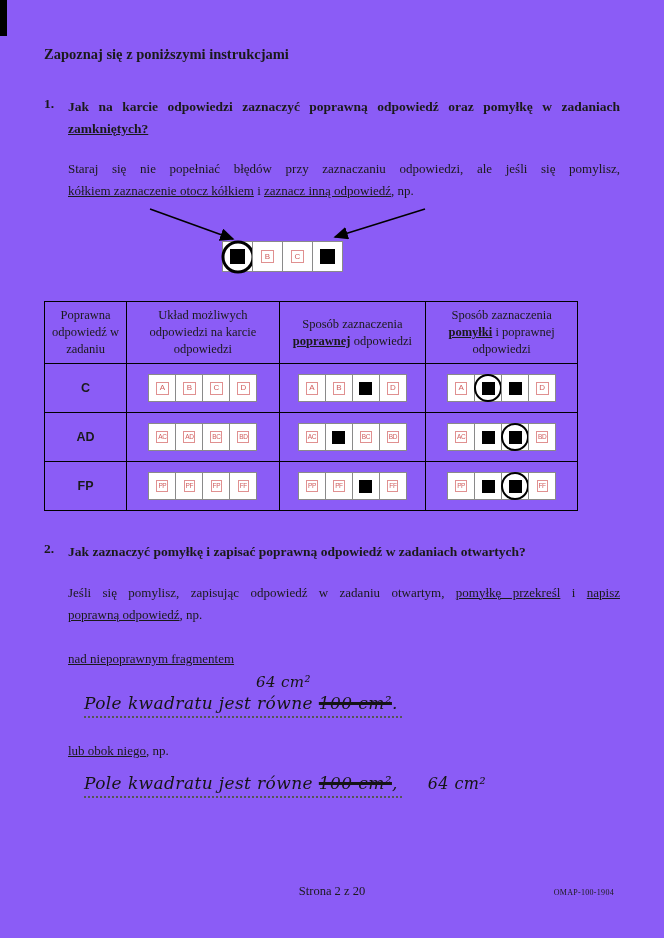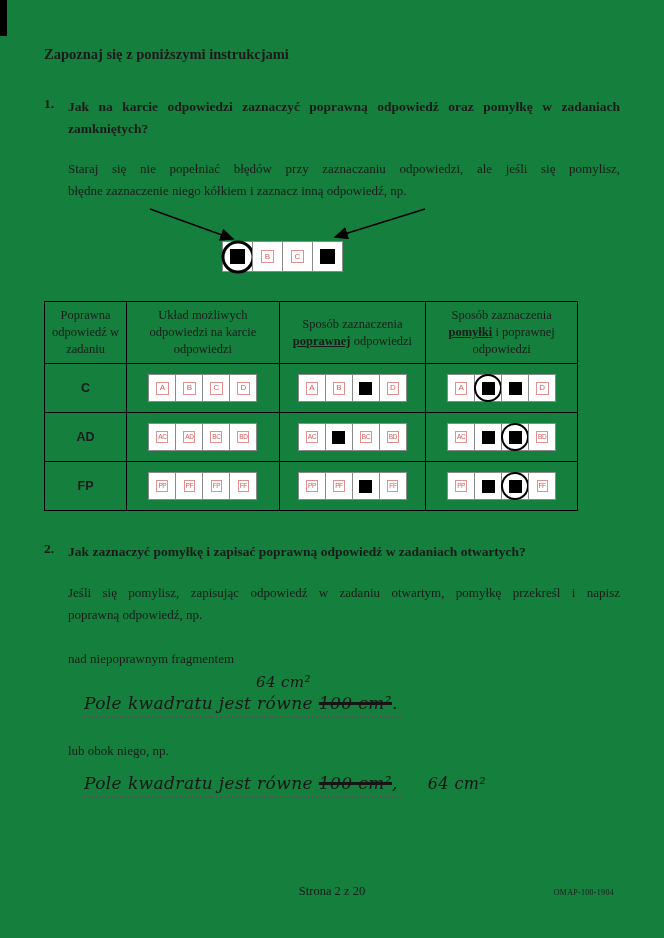--- a/index.html
+++ b/index.html
@@ -1,33 +1,33 @@
 <!DOCTYPE html>
 <html lang="pl"><head>
 <meta charset="utf-8">
 <style>
   html,body{margin:0;padding:0;background:#ffffff;}
   .page{
     position:relative;
     width:664px;height:938px;
-    background:#15803d;
+    background:#8b5cf6;
     font-family:"Liberation Serif",serif;
     color:#1a1a1a;
     overflow:hidden;
   }
   .scan-mark{position:absolute;left:0;top:0;width:7px;height:36px;background:#000;}
   .content{margin:0 44px;}
   .page-title{margin:46px 0 0 0;font-size:14.5px;font-weight:bold;}
   .item{display:grid;grid-template-columns:24px 1fr;}
   .item-1{margin-top:33px;}
   .item-2{margin-top:30px;}
   .item-num{font-weight:bold;font-size:13.5px;}
   .item-head{font-weight:bold;font-size:13.5px;line-height:1.6;}
   .jline{display:block;text-align:justify;text-align-last:justify;}
-  .u{}
+  .u{text-decoration:underline;}
   .para{margin:19px 0 0 24px;font-size:13px;line-height:1.7;}
   .figure1{position:relative;height:78px;margin-top:5px;}
   .fig-arrows{position:absolute;left:90px;top:0;}
   .fig-arrows line{stroke:#000;stroke-width:1.6px;}
   .fig-arrows path{fill:#000;}
   
   .strip{display:inline-flex;}
   .acell{
     width:28px;height:28px;background:#fff;border:1px solid #8a8a8a;
     margin-left:-1px;display:flex;align-items:center;justify-content:center;
@@ -84,21 +84,21 @@
     <div class="item item-1">
       <div class="item-num">1.</div>
       <div class="item-head">
         <span class="jline">Jak na karcie odpowiedzi zaznaczyć poprawną odpowiedź oraz pomyłkę w zadaniach</span>
         <span class="u">zamkniętych?</span>
       </div>
     </div>
 
     <div class="para">
       <span class="jline">Staraj się nie popełniać błędów przy zaznaczaniu odpowiedzi, ale jeśli się pomylisz,</span>
-      <span><span class="u">błędne zaznaczenie niego kółkiem</span><span> i </span><span class="u">zaznacz inną odpowiedź</span><span>, np.</span></span>
+      <span><span class="u">kółkiem zaznaczenie otocz kółkiem</span><span> i </span><span class="u">zaznacz inną odpowiedź</span><span>, np.</span></span>
     </div>
 
     <div class="figure1">
       <svg class="fig-arrows" width="340" height="38" viewBox="0 0 340 38" aria-hidden="true">
         <defs>
           <marker id="ah" markerWidth="10" markerHeight="8" refX="8" refY="4" orient="auto">
             <path d="M0,0 L9,4 L0,8 z"></path>
           </marker>
         </defs>
         <line x1="16" y1="2" x2="99" y2="32" marker-end="url(#ah)"></line>

